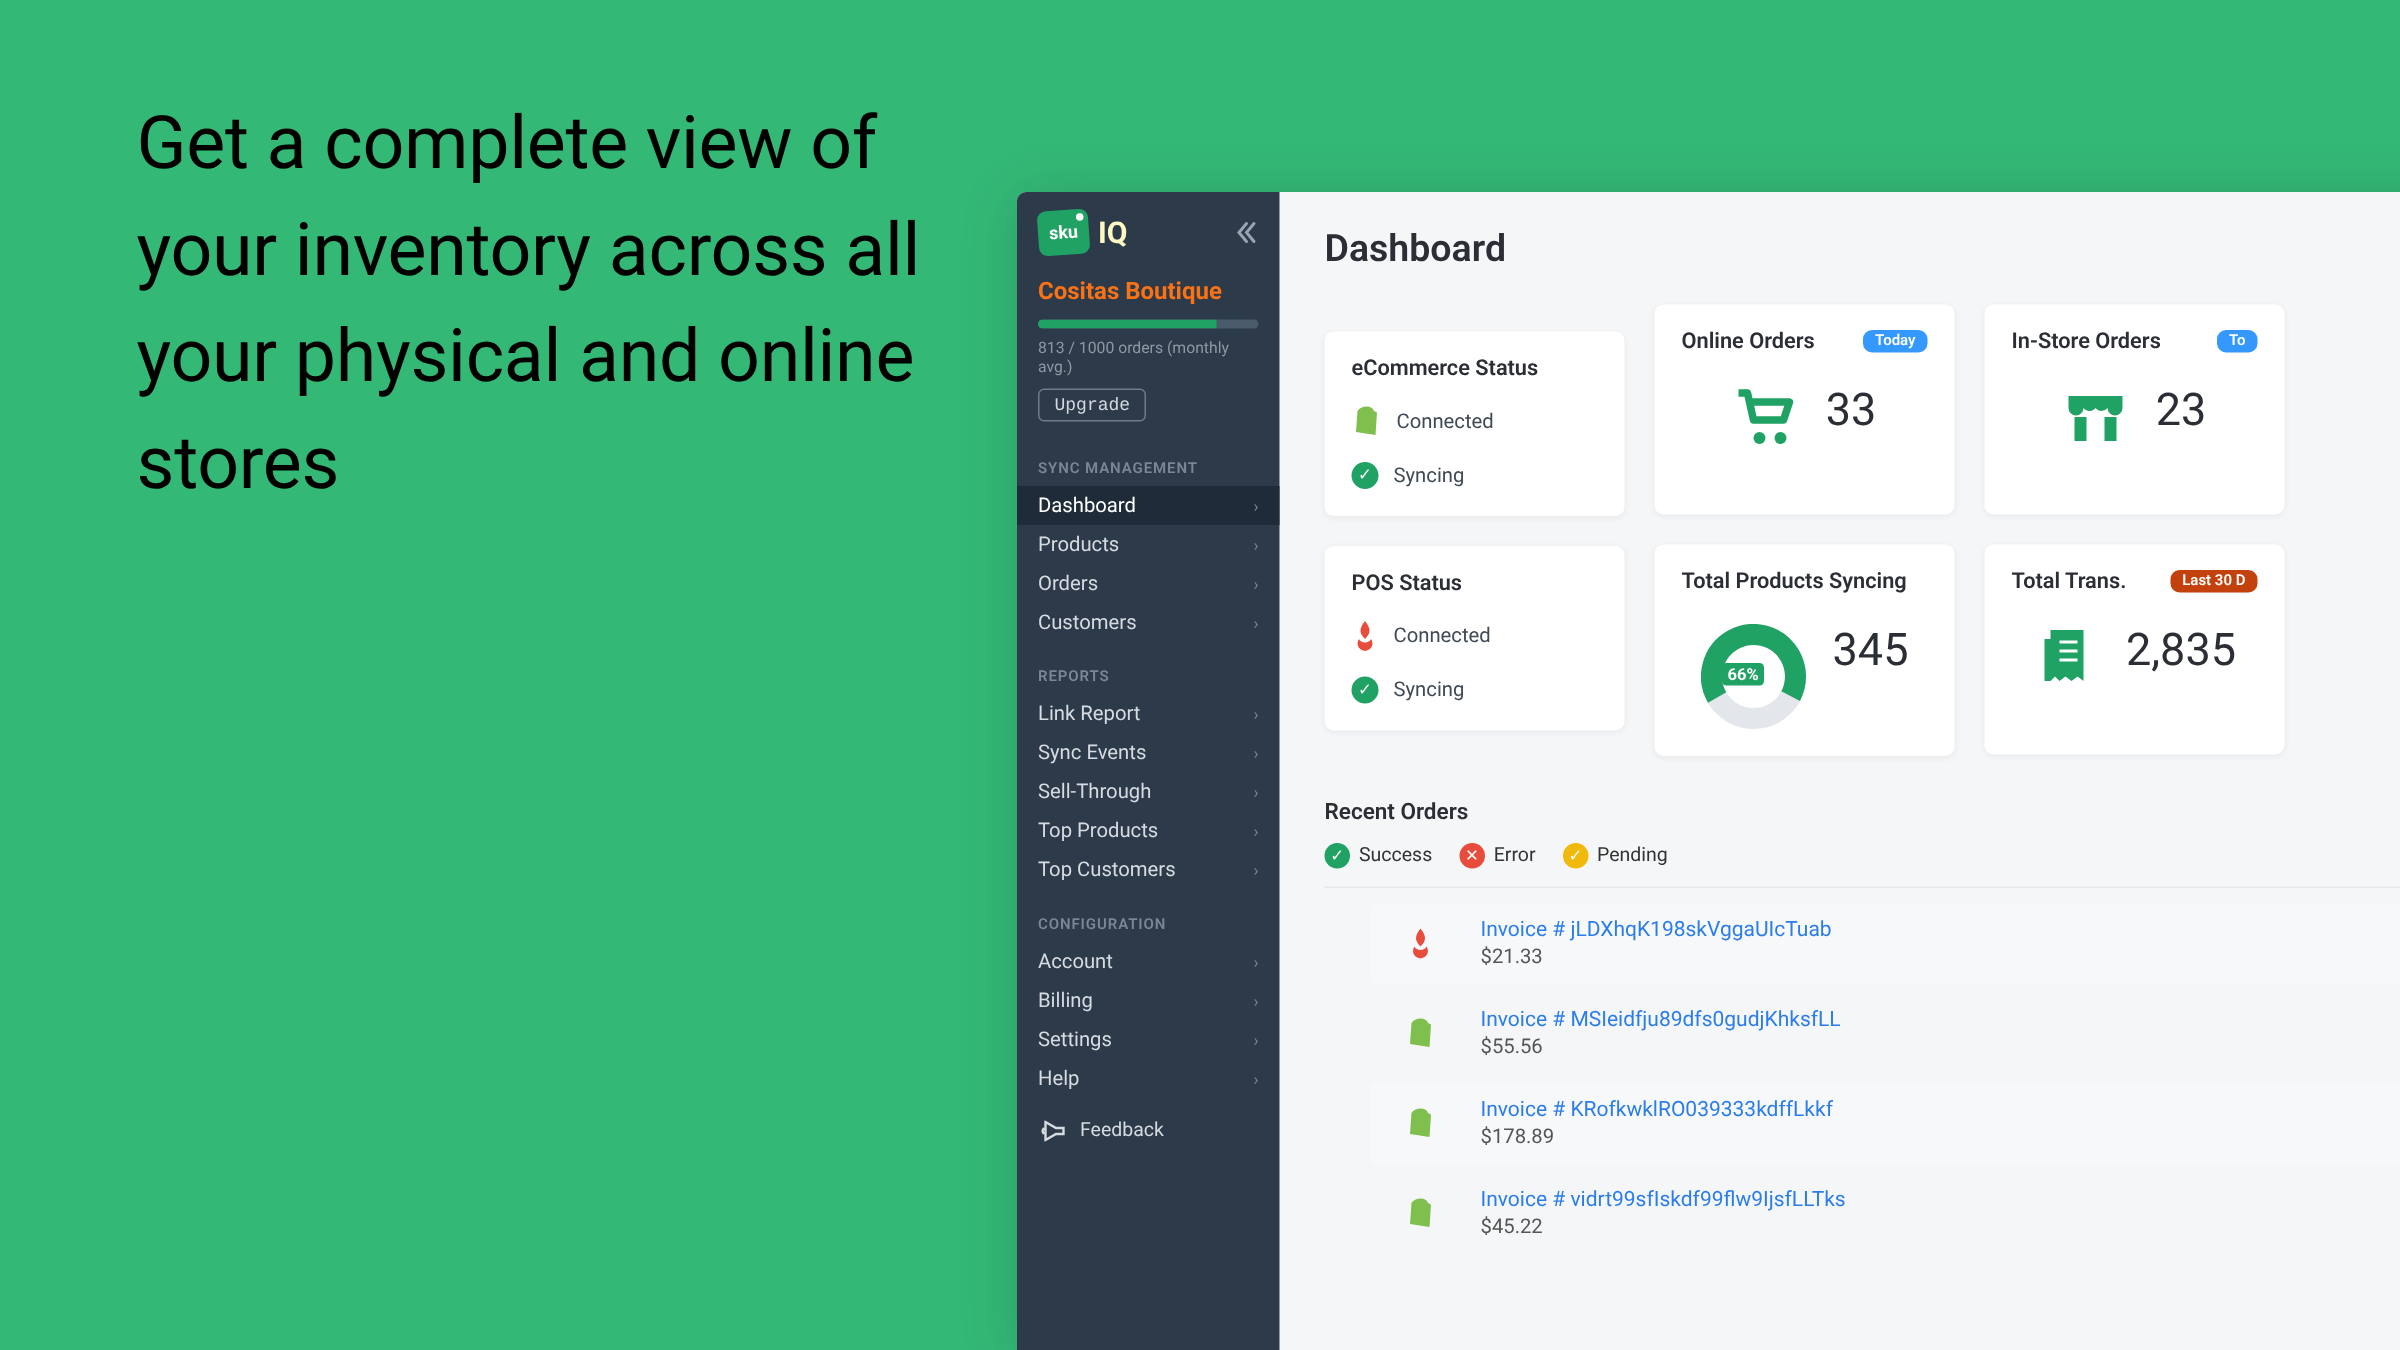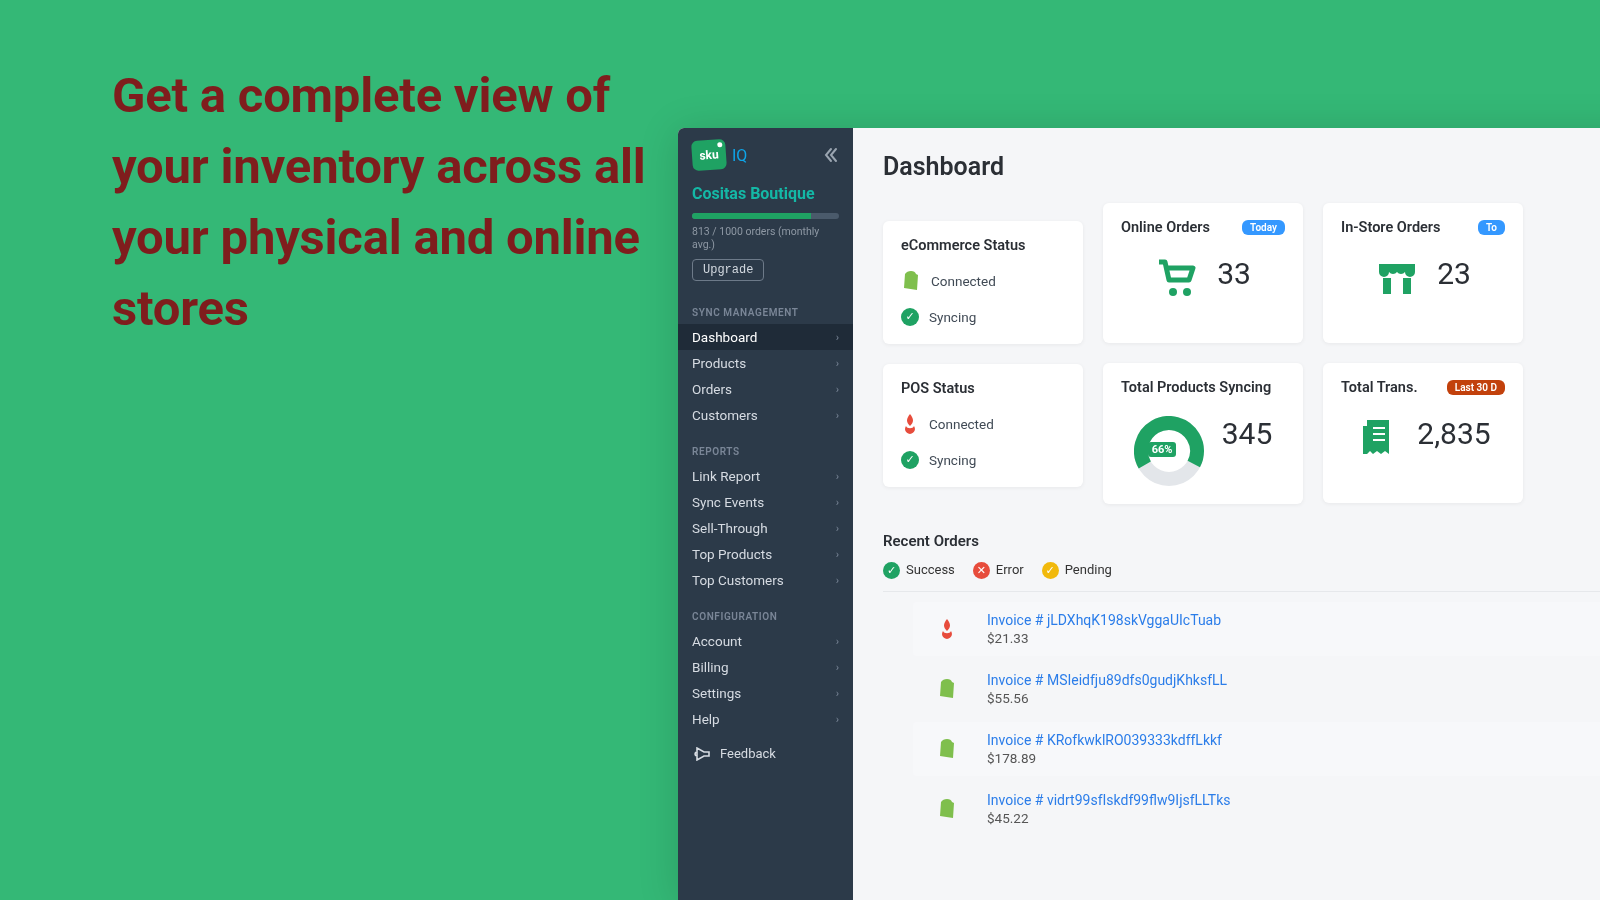--- a/index.html
+++ b/index.html
@@ -5,26 +5,26 @@
   * { box-sizing: border-box; margin: 0; padding: 0; }
   body {
     width: 1600px; height: 900px;
     background: #34b876;
     font-family: -apple-system, BlinkMacSystemFont, "Segoe UI", Roboto, "Helvetica Neue", Arial, sans-serif;
     overflow: hidden;
     position: relative;
   }
   .hero-text {
     position: absolute;
-    left: 112px; top: 60px;
+    left: 91px; top: 60px;
     width: 540px;
-    color: #7f1d1d;
+    color: #000000;
     font-size: 49px;
     line-height: 1.45;
-    font-weight: 700;
+    font-weight: 400;
     letter-spacing: -0.2px;
   }
   .app-window {
     position: absolute;
     left: 678px; top: 128px;
     width: 1000px;
     height: 772px;
     background: #f5f6f8;
     box-shadow: 0 4px 40px rgba(0,0,0,0.15);
     border-radius: 6px 0 0 0;
@@ -46,23 +46,23 @@
   .logo-badge {
     width:34px; height:30px;
     background:#1fa263;
     border-radius:6px;
     transform: rotate(-4deg);
     display:flex; align-items:center; justify-content:center;
     color:#fff; font-size:12px; font-weight:700;
     position:relative;
   }
   .logo-badge::after{content:""; position:absolute; top:3px; right:3px; width:5px; height:5px; background:#fff; border-radius:50%;}
-  .logo-iq { color:#0ea5e9; font-weight:400; font-size:16px; margin-left:2px;}
+  .logo-iq { color:#fef9c3; font-weight:700; font-size:20px; margin-left:2px;}
   .collapse-btn { color:#9aa4b0; cursor:pointer; }
-  .store-name { color:#14b8a6; font-weight:700; font-size:16px; margin-top:14px; }
+  .store-name { color:#f97316; font-weight:700; font-size:16px; margin-top:14px; }
   .progress-bar { height:6px; background:#4a5a6b; border-radius:3px; margin-top:10px; overflow:hidden; }
   .progress-fill { height:100%; background:#1fa263; }
   .usage-text { font-size:10.5px; color:#8e98a4; margin-top:6px; }
   .upgrade-btn {
     display:inline-block; margin-top:8px;
     border:1px solid #6d7a89; color:#d2d8df;
     padding:3px 10px; border-radius:4px; font-size:12px;
     cursor:pointer;
     font-family:Liberation Mono, monospace;
   }

